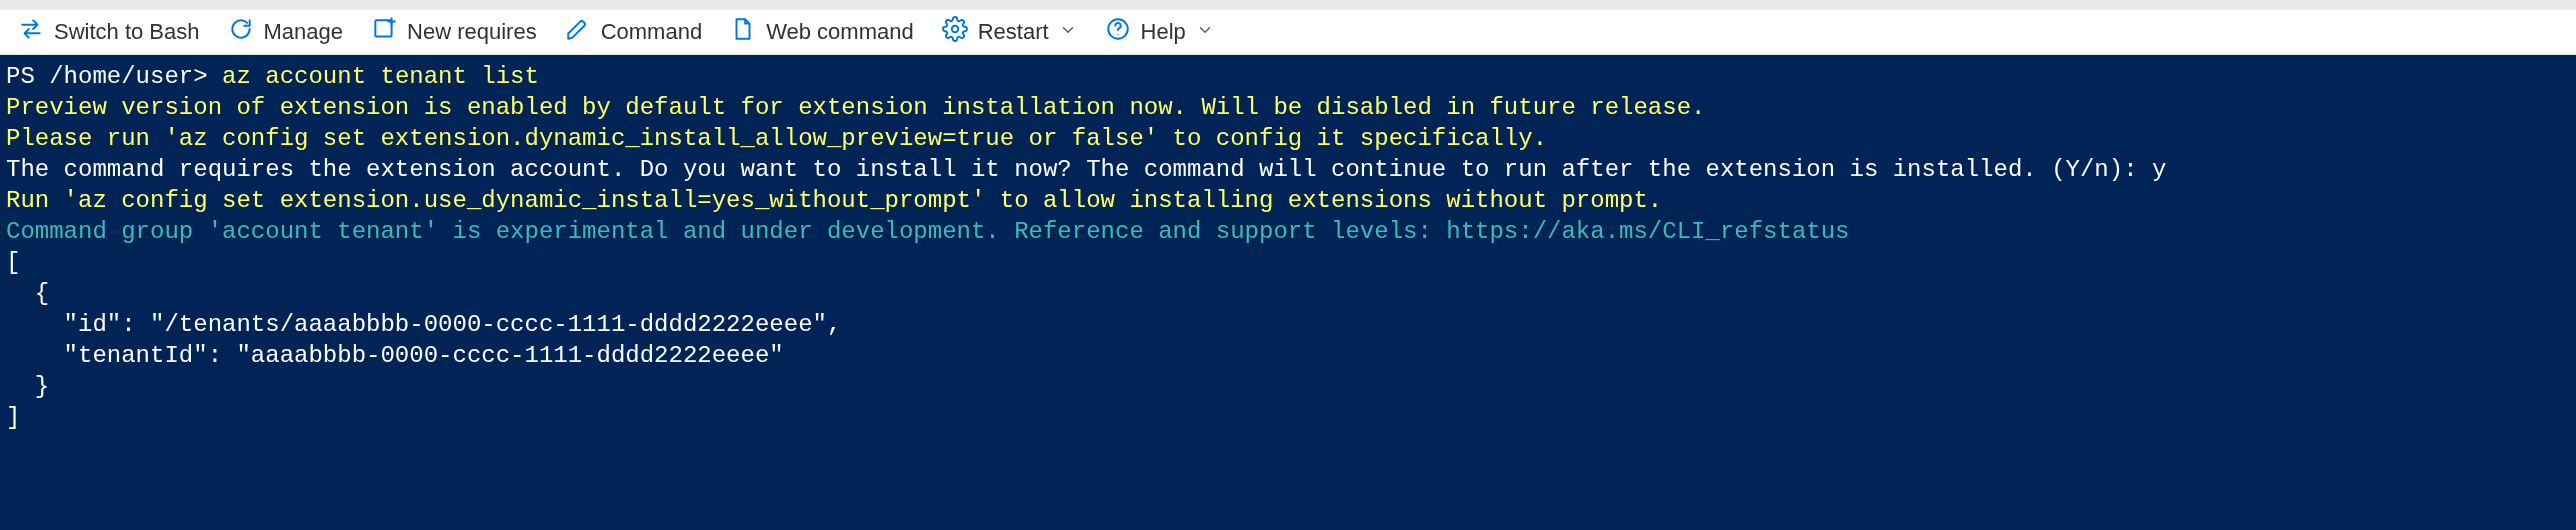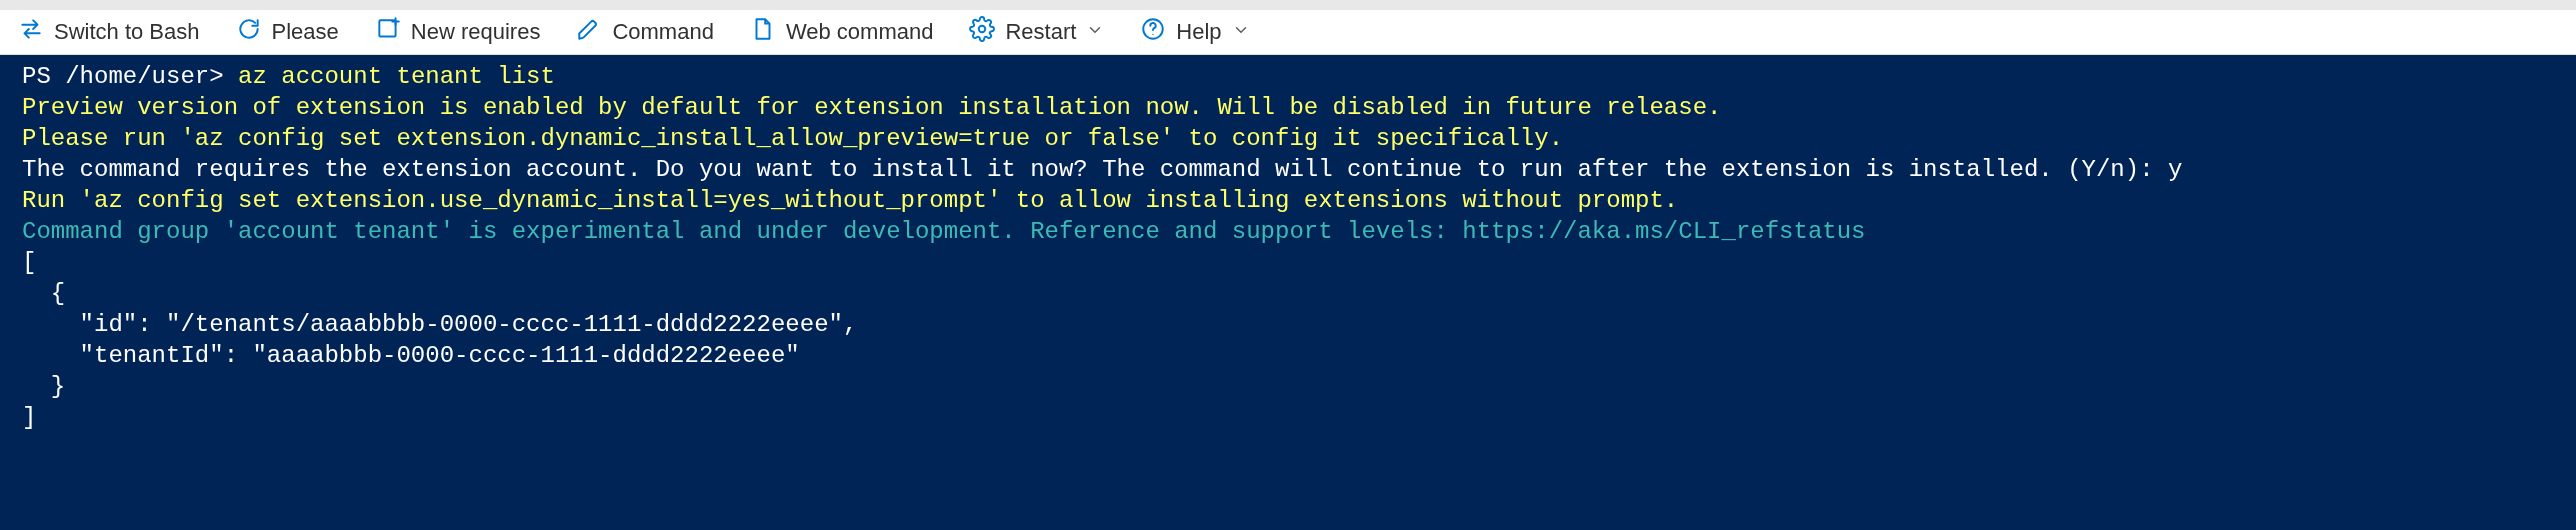--- a/index.html
+++ b/index.html
@@ -12,39 +12,39 @@
     .top-spacer {
       height: 10px;
       background: #e8e8e8;
     }
     .toolbar {
       display: flex;
       align-items: center;
       background: #ffffff;
       height: 45px;
       padding: 0 18px;
-      gap: 36px;
+      gap: 28px;
       border-bottom: 1px solid #e0e0e0;
       font-size: 22px;
       color: #323130;
     }
     .toolbar-item {
       display: flex;
       align-items: center;
       gap: 10px;
       cursor: pointer;
       white-space: nowrap;
     }
     .toolbar-item svg { flex-shrink: 0; }
     .icon-blue { color: #0078d4; }
     .chev { color: #605e5c; }
     .terminal {
       background: #012456;
       min-height: 476px;
-      padding: 6px 22px;
+      padding: 6px 6px;
       font-family: Consolas, "Courier New", monospace;
       font-size: 24px;
       line-height: 31px;
       white-space: pre;
       overflow: hidden;
     }
     .t-white  { color: #ffffff; }
     .t-yellow { color: #ffff66; }
     .t-teal   { color: #3cbab6; }
     
@@ -67,21 +67,21 @@
     <span>Switch to Bash</span>
   </div>
 
   <div class="toolbar-item">
     <span class="icon-blue">
       <svg class="ico" viewBox="0 0 24 24" fill="none" stroke="currentColor" stroke-width="1.8">
         <path d="M20 12a8 8 0 1 1-2.34-5.66" stroke-linecap="round"></path>
         <path d="M20 4v5h-5" stroke-linecap="round" stroke-linejoin="round"></path>
       </svg>
     </span>
-    <span>Please</span>
+    <span>Manage</span>
   </div>
 
 
   <div class="toolbar-item">
     <span class="icon-blue">
       <svg class="ico" viewBox="0 0 24 24" fill="none" stroke="currentColor" stroke-width="1.8">
         <rect x="4" y="4" width="15" height="15" rx="1"></rect>
         <path d="M16 2v4M12 2v4" opacity="0"></path>
         <path d="M19 8v-6M16 5h6" stroke-linecap="round"></path>
       </svg>

